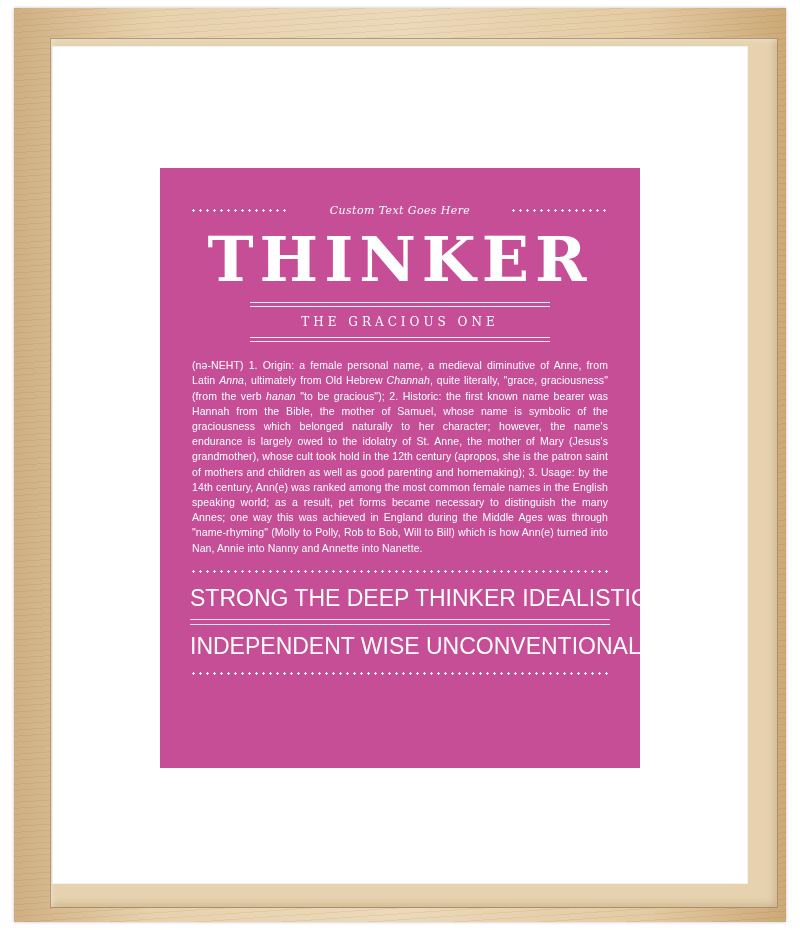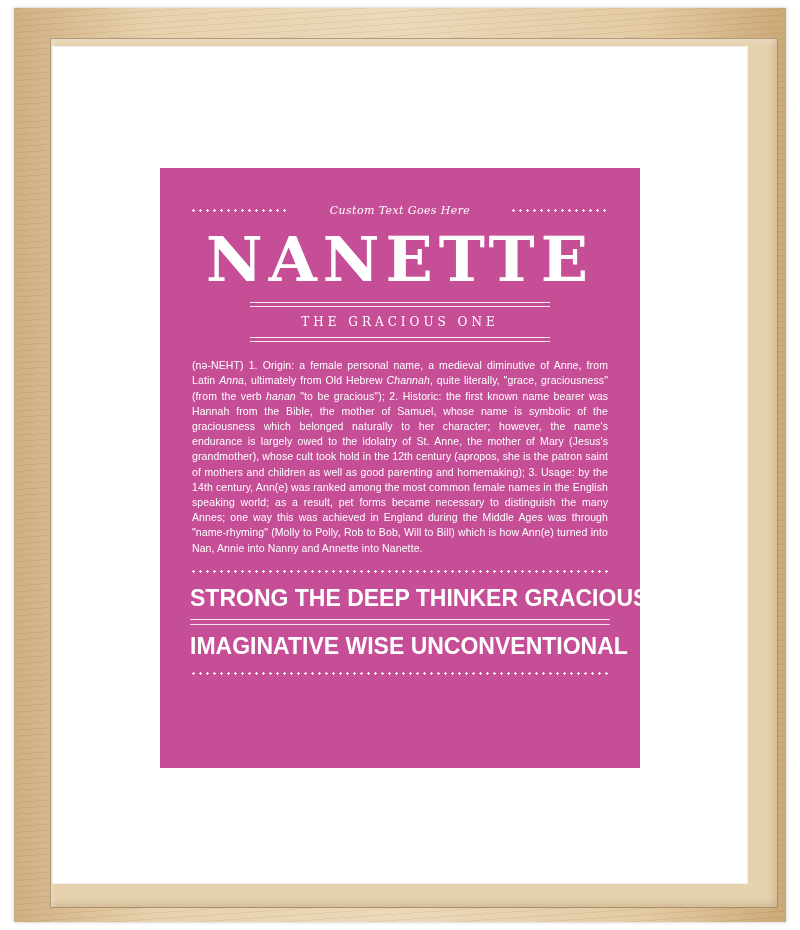--- a/index.html
+++ b/index.html
@@ -175,22 +175,22 @@
   }
 
   .traits-line {
     text-align: center;
     font-family: "Liberation Sans", sans-serif;
     font-size: 23px;
     letter-spacing: 0px;
     line-height: 34px;
     white-space: nowrap;
   }
-  .traits-line .light { font-weight: 700; }
-  .traits-line .bold { font-weight: bold; }
+  .traits-line .light { font-weight: 400; }
+  .traits-line .bold { font-weight: normal; }
   .hr-thin {
     height: 1px;
     background: #ffffff;
     opacity: .85;
     margin: 4px 0;
   }
   .dots-bottom {
     height: 3px;
     background-image: radial-gradient(circle, #ffffff 0 1px, transparent 1.2px);
     background-size: 7px 3px;
@@ -209,37 +209,37 @@
 <div class="mat"></div>
 
 <div class="poster">
 
   <div class="top-row">
     <div class="dots"></div>
     <div class="custom-text">Custom Text Goes Here</div>
     <div class="dots"></div>
   </div>
 
-  <div class="name">NANETTE</div>
+  <div class="name">THINKER</div>
 
   <div class="rules">
     <div class="r1"></div>
     <div class="r2"></div>
   </div>
 
   <div class="tagline">THE GRACIOUS ONE</div>
 
   <div class="rules-bottom">
     <div class="r1"></div>
     <div class="r2"></div>
   </div>
 
   <div class="definition">(nə-NEHT)  1. Origin:  a female personal name, a medieval diminutive of Anne, from Latin <i>Anna</i>, ultimately from Old Hebrew <i>Channah</i>, quite literally, "grace, graciousness" (from the verb <i>hanan</i> "to be gracious"); 2. Historic:  the first known name bearer was Hannah from the Bible, the mother of Samuel, whose name is symbolic of the graciousness which belonged naturally to her character; however, the name's endurance is largely owed to the idolatry of St. Anne, the mother of Mary (Jesus's grandmother), whose cult took hold in the 12th century (apropos, she is the patron saint of mothers and children as well as good parenting and homemaking); 3. Usage:  by the 14th century, Ann(e) was ranked among the most common female names in the English speaking world; as a result, pet forms became necessary to distinguish the many Annes; one way this was achieved in England during the Middle Ages was through "name-rhyming" (Molly to Polly, Rob to Bob, Will to Bill) which is how Ann(e) turned into Nan, Annie into Nanny and Annette into Nanette.</div>
 
   <div class="dots-wide"></div>
 
-  <div class="traits-line"><span class="light">STRONG</span><span class="bold"> THE DEEP THINKER</span><span class="light"> GRACIOUS</span></div>
+  <div class="traits-line"><span class="light">STRONG</span><span class="bold"> THE DEEP THINKER</span><span class="light"> IDEALISTIC</span></div>
   <div class="hr-thin"></div>
   <div class="hr-thin"></div>
-  <div class="traits-line"><span class="light">IMAGINATIVE</span><span class="bold"> WISE</span><span class="light"> UNCONVENTIONAL</span></div>
+  <div class="traits-line"><span class="light">INDEPENDENT</span><span class="bold"> WISE</span><span class="light"> UNCONVENTIONAL</span></div>
 
   <div class="dots-bottom"></div>
 </div>
 
 </body></html>

